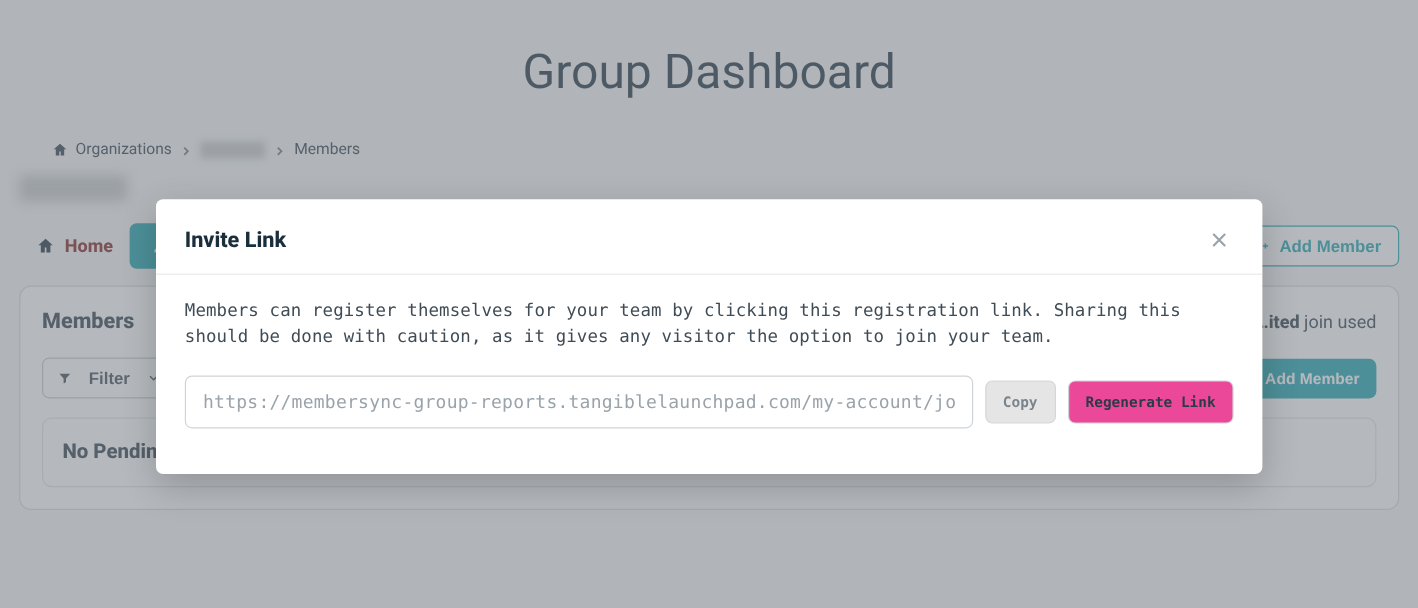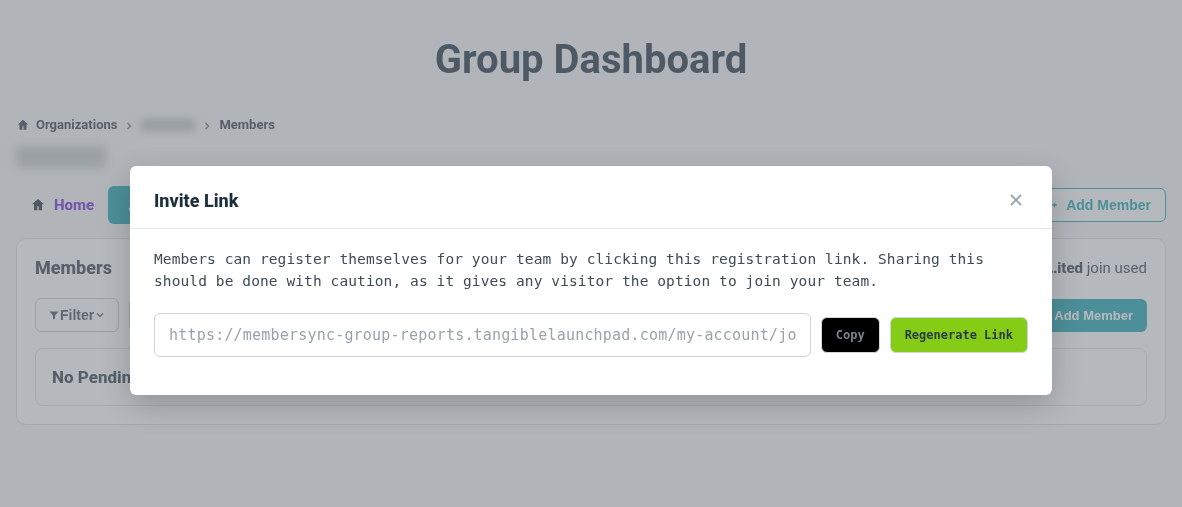--- a/index.html
+++ b/index.html
@@ -1,60 +1,60 @@
 <!DOCTYPE html>
 <html><head>
 <meta charset="utf-8">
 <style>
   * { box-sizing: border-box; margin: 0; padding: 0; }
   html, body { width: 1182px; height: 507px; overflow: hidden; font-family: -apple-system, BlinkMacSystemFont, "Segoe UI", Roboto, Helvetica, Arial, sans-serif; }
   body { background: #f5f5f5; color: #1a2e3c; position: relative; }
 
-  .page-title { font-size: 40px; font-weight: 700; text-align: center; padding-top: 36px; color: #1a2e3c; }
+  .page-title { font-size: 40px; font-weight: 400; text-align: center; padding-top: 36px; color: #1a2e3c; }
 
-  .breadcrumb { display: flex; align-items: flex-end; gap: 6px; font-size: 13px; font-weight: 700; color: #2a3b47; padding: 0 16px; margin-top: 34px; }
+  .breadcrumb { display: flex; align-items: flex-end; gap: 6px; font-size: 13px; font-weight: 400; color: #2a3b47; padding: 0 16px; margin-top: 34px; margin-left: 27px; }
   .breadcrumb .chev { color: #6b7680; }
   .breadcrumb .smudge { display: inline-block; width: 54px; height: 14px; background: #c6c8ca; border-radius: 2px; filter: blur(3px); }
 
   .group-title { margin: 14px 16px 0; }
   .group-title .smudge2 { display:inline-block; width: 90px; height: 22px; background:#c6c8ca; border-radius:3px; filter: blur(5px); }
 
   .tabs-row { display:flex; align-items:center; padding: 14px 16px 0; gap: 0; }
-  .tab-home { display:flex; align-items:center; gap:8px; padding: 10px 14px; font-weight:800; font-size:15px; color:#6d28d9; cursor:pointer; }
+  .tab-home { display:flex; align-items:center; gap:8px; padding: 10px 14px; font-weight:800; font-size:15px; color:#7f1d1d; cursor:pointer; }
   .tab-members { display:flex; align-items:center; gap:8px; padding: 10px 18px; background:#18a2ae; color:#fff; font-weight:800; font-size:15px; border-radius:6px; cursor:pointer; }
   .tabs-spacer { flex:1; }
   .btn-add-member-top { display:flex; align-items:center; gap:8px; border:1.5px solid #18a2ae; color:#18a2ae; background:#fff; padding:8px 14px; border-radius:6px; font-weight:800; font-size:14px; cursor:pointer; }
 
   .panel { margin: 14px 16px 0; background:#fff; border:1px solid #d5d9dc; border-radius:10px; padding:18px; }
   .panel-head { display:flex; align-items:center; gap:24px; }
   .panel-head .h-label { font-size:18px; font-weight:800; color:#2a3b47; }
   .panel-head .h-link { font-size:16px; font-weight:800; color:#18a2ae; text-decoration: underline; }
   .panel-head .spacer { flex:1; }
   .panel-head .seats { font-size:15px; color:#2a3b47; }
   .panel-head .seats b { font-weight:800; }
 
   .panel-actions { display:flex; align-items:center; gap:10px; margin-top:20px; }
-  .btn-outline { display:flex; align-items:center; gap:0; border:1px solid #c4c9cd; background:#fff; color:#3f4b55; font-weight:700; font-size:14px; padding:8px 12px; border-radius:6px; cursor:pointer; }
+  .btn-outline { display:flex; align-items:center; gap:14px; border:1px solid #c4c9cd; background:#fff; color:#3f4b55; font-weight:700; font-size:14px; padding:8px 12px; border-radius:6px; cursor:pointer; }
   .btn-teal-outline { border:1.5px solid #18a2ae; color:#18a2ae; background:#fff; padding:8px 14px; border-radius:6px; font-weight:800; font-size:13px; cursor:pointer; }
   .btn-teal { background:#18a2ae; color:#fff; padding:9px 14px; border-radius:6px; font-weight:800; font-size:13px; cursor:pointer; border:none; }
 
   .pending { margin-top:16px; border:1px solid #dfe3e6; border-radius:8px; padding:18px 16px; font-size:17px; font-weight:800; color:#2a3b47; }
 
   
   .overlay { position:absolute; inset:0; background:rgba(120,128,134,0.55); display:flex; align-items:flex-start; justify-content:center; }
   .modal { width: 922px; margin-top:166px; background:#fff; border-radius:6px; box-shadow:0 10px 30px rgba(0,0,0,0.2); overflow:hidden; }
   .modal-head { display:flex; align-items:center; justify-content:space-between; padding:22px 24px 16px; border-bottom:1px solid #e6e9eb; }
   .modal-title { font-size:18px; font-weight:800; color:#1a2e3c; }
   .modal-close { width:24px; height:24px; color:#9aa3aa; cursor:pointer; display:flex; align-items:center; justify-content:center; }
   .modal-body { padding:20px 24px 38px; }
   .modal-desc { font-size:14.5px; line-height:1.5; color:#3f4b55; font-family: ui-monospace, Menlo, Consolas, monospace; letter-spacing: 0.1px; }
   .link-row { display:flex; gap:10px; margin-top:20px; align-items:center; }
   .link-input { flex:1; border:1px solid #cfd4d8; border-radius:6px; padding:12px 14px; font-size:15px; color:#9aa3aa; font-family: ui-monospace, Menlo, Consolas, monospace; letter-spacing:0.2px; background:#fff; }
-  .btn-copy { border:1px solid #d3d7db; background:#000000; color:#7a848c; font-weight:700; font-size:12px; padding:10px 14px; border-radius:6px; cursor:pointer; font-family: ui-monospace, Menlo, Consolas, monospace; }
-  .btn-regen { border:1px solid #cfd4d8; background:#84cc16; color:#2a3b47; font-weight:800; font-size:12px; padding:10px 14px; border-radius:6px; cursor:pointer; font-family: ui-monospace, Menlo, Consolas, monospace; }
+  .btn-copy { border:1px solid #d3d7db; background:#e5e5e5; color:#7a848c; font-weight:700; font-size:12px; padding:10px 14px; border-radius:6px; cursor:pointer; font-family: ui-monospace, Menlo, Consolas, monospace; }
+  .btn-regen { border:1px solid #cfd4d8; background:#ec4899; color:#2a3b47; font-weight:800; font-size:12px; padding:10px 14px; border-radius:6px; cursor:pointer; font-family: ui-monospace, Menlo, Consolas, monospace; }
 
   svg { display:block; }
 </style>
 </head>
 <body>
 
 <div class="page-title">Group Dashboard</div>
 
 <div class="breadcrumb">
   <span>

